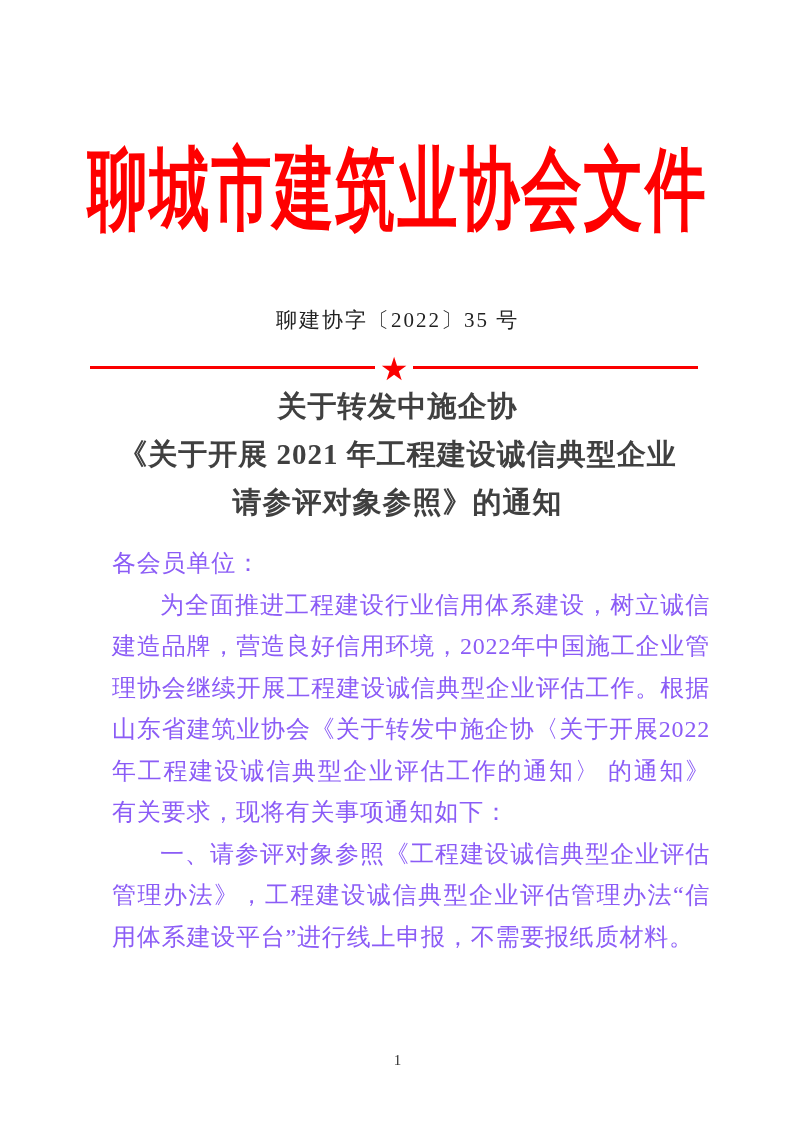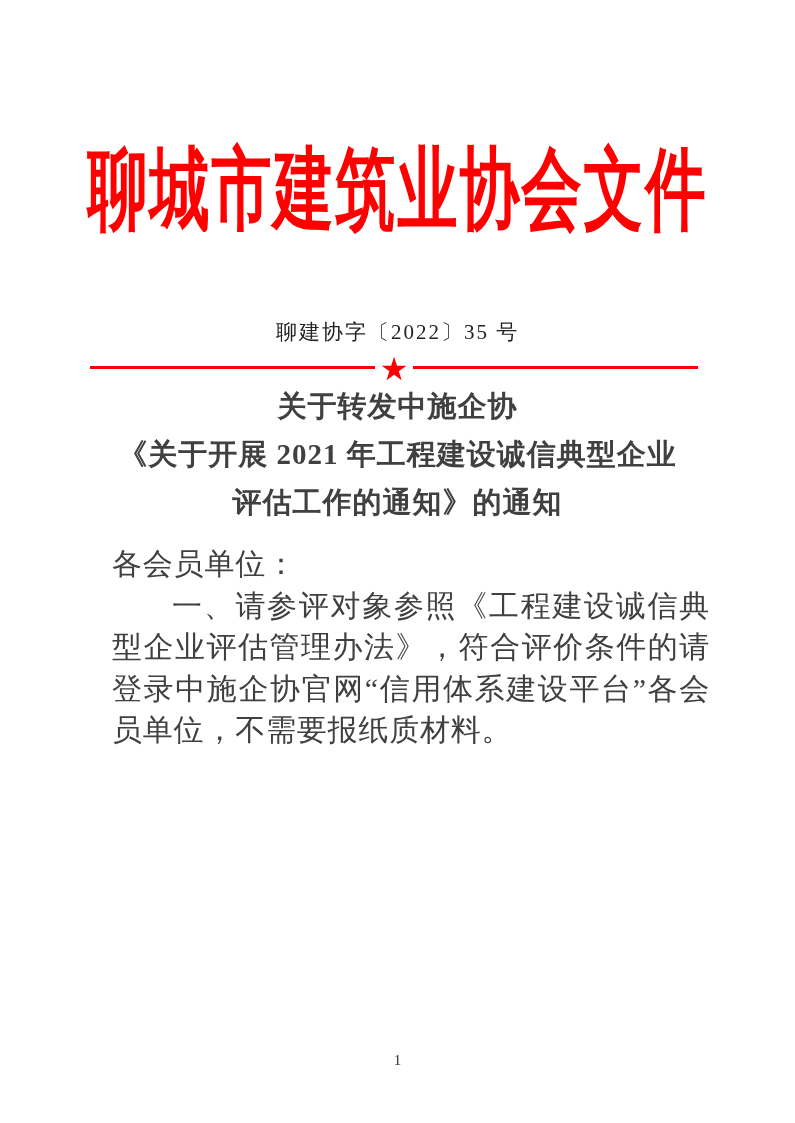--- a/index.html
+++ b/index.html
@@ -31,21 +31,21 @@
     color: #ff0000;
     letter-spacing: 2px;
     white-space: nowrap;
     transform: scaleY(1.5);
     transform-origin: center;
     font-family: "Liberation Serif", serif;
   }
   
   .doc-number {
     position: absolute;
-    top: 318px;
+    top: 306px;
     left: 0;
     width: 100%;
     text-align: center;
     font-size: 21px;
     letter-spacing: 2px;
     color: #222222;
   }
   
   .red-rule {
     position: absolute;
@@ -81,26 +81,26 @@
     line-height: 48px;
     letter-spacing: 1px;
   }
   .doc-title span { display: block; }
   
   .doc-body {
     position: absolute;
     top: 543px;
     left: 112px;
     width: 598px;
-    font-size: 30px;
+    font-size: 24px;
     line-height: 41.5px;
     letter-spacing: 0.8px;
     text-align: justify;
     text-justify: inter-character;
-    color: #404040;
+    color: #8b5cf6;
   }
   .doc-body p { margin: 0; }
   .doc-body p.indent { text-indent: 2em; }
   
   .page-number {
     position: absolute;
     top: 1052px;
     left: 0;
     width: 100%;
     text-align: center;
@@ -121,23 +121,24 @@
 
   <div class="red-rule">
     <span class="seg"></span>
     <span class="star">★</span>
     <span class="seg"></span>
   </div>
 
   <h1 class="doc-title">
     <span>关于转发中施企协</span>
     <span>《关于开展 2021 年工程建设诚信典型企业</span>
-    <span>评估工作的通知》的通知</span>
+    <span>请参评对象参照》的通知</span>
   </h1>
 
   <div class="doc-body">
     <p class="salutation">各会员单位：</p>
-    <p class="indent">一、请参评对象参照《工程建设诚信典型企业评估管理办法》，符合评价条件的请登录中施企协官网“信用体系建设平台”各会员单位，不需要报纸质材料。</p>
+    <p class="indent">为全面推进工程建设行业信用体系建设，树立诚信建造品牌，营造良好信用环境，2022年中国施工企业管理协会继续开展工程建设诚信典型企业评估工作。根据山东省建筑业协会《关于转发中施企协〈关于开展2022年工程建设诚信典型企业评估工作的通知〉 的通知》有关要求，现将有关事项通知如下：</p>
+    <p class="indent">一、请参评对象参照《工程建设诚信典型企业评估管理办法》，工程建设诚信典型企业评估管理办法“信用体系建设平台”进行线上申报，不需要报纸质材料。</p>
   </div>
 
   <div class="page-number">1</div>
 
 </div>
 
 </body></html>

